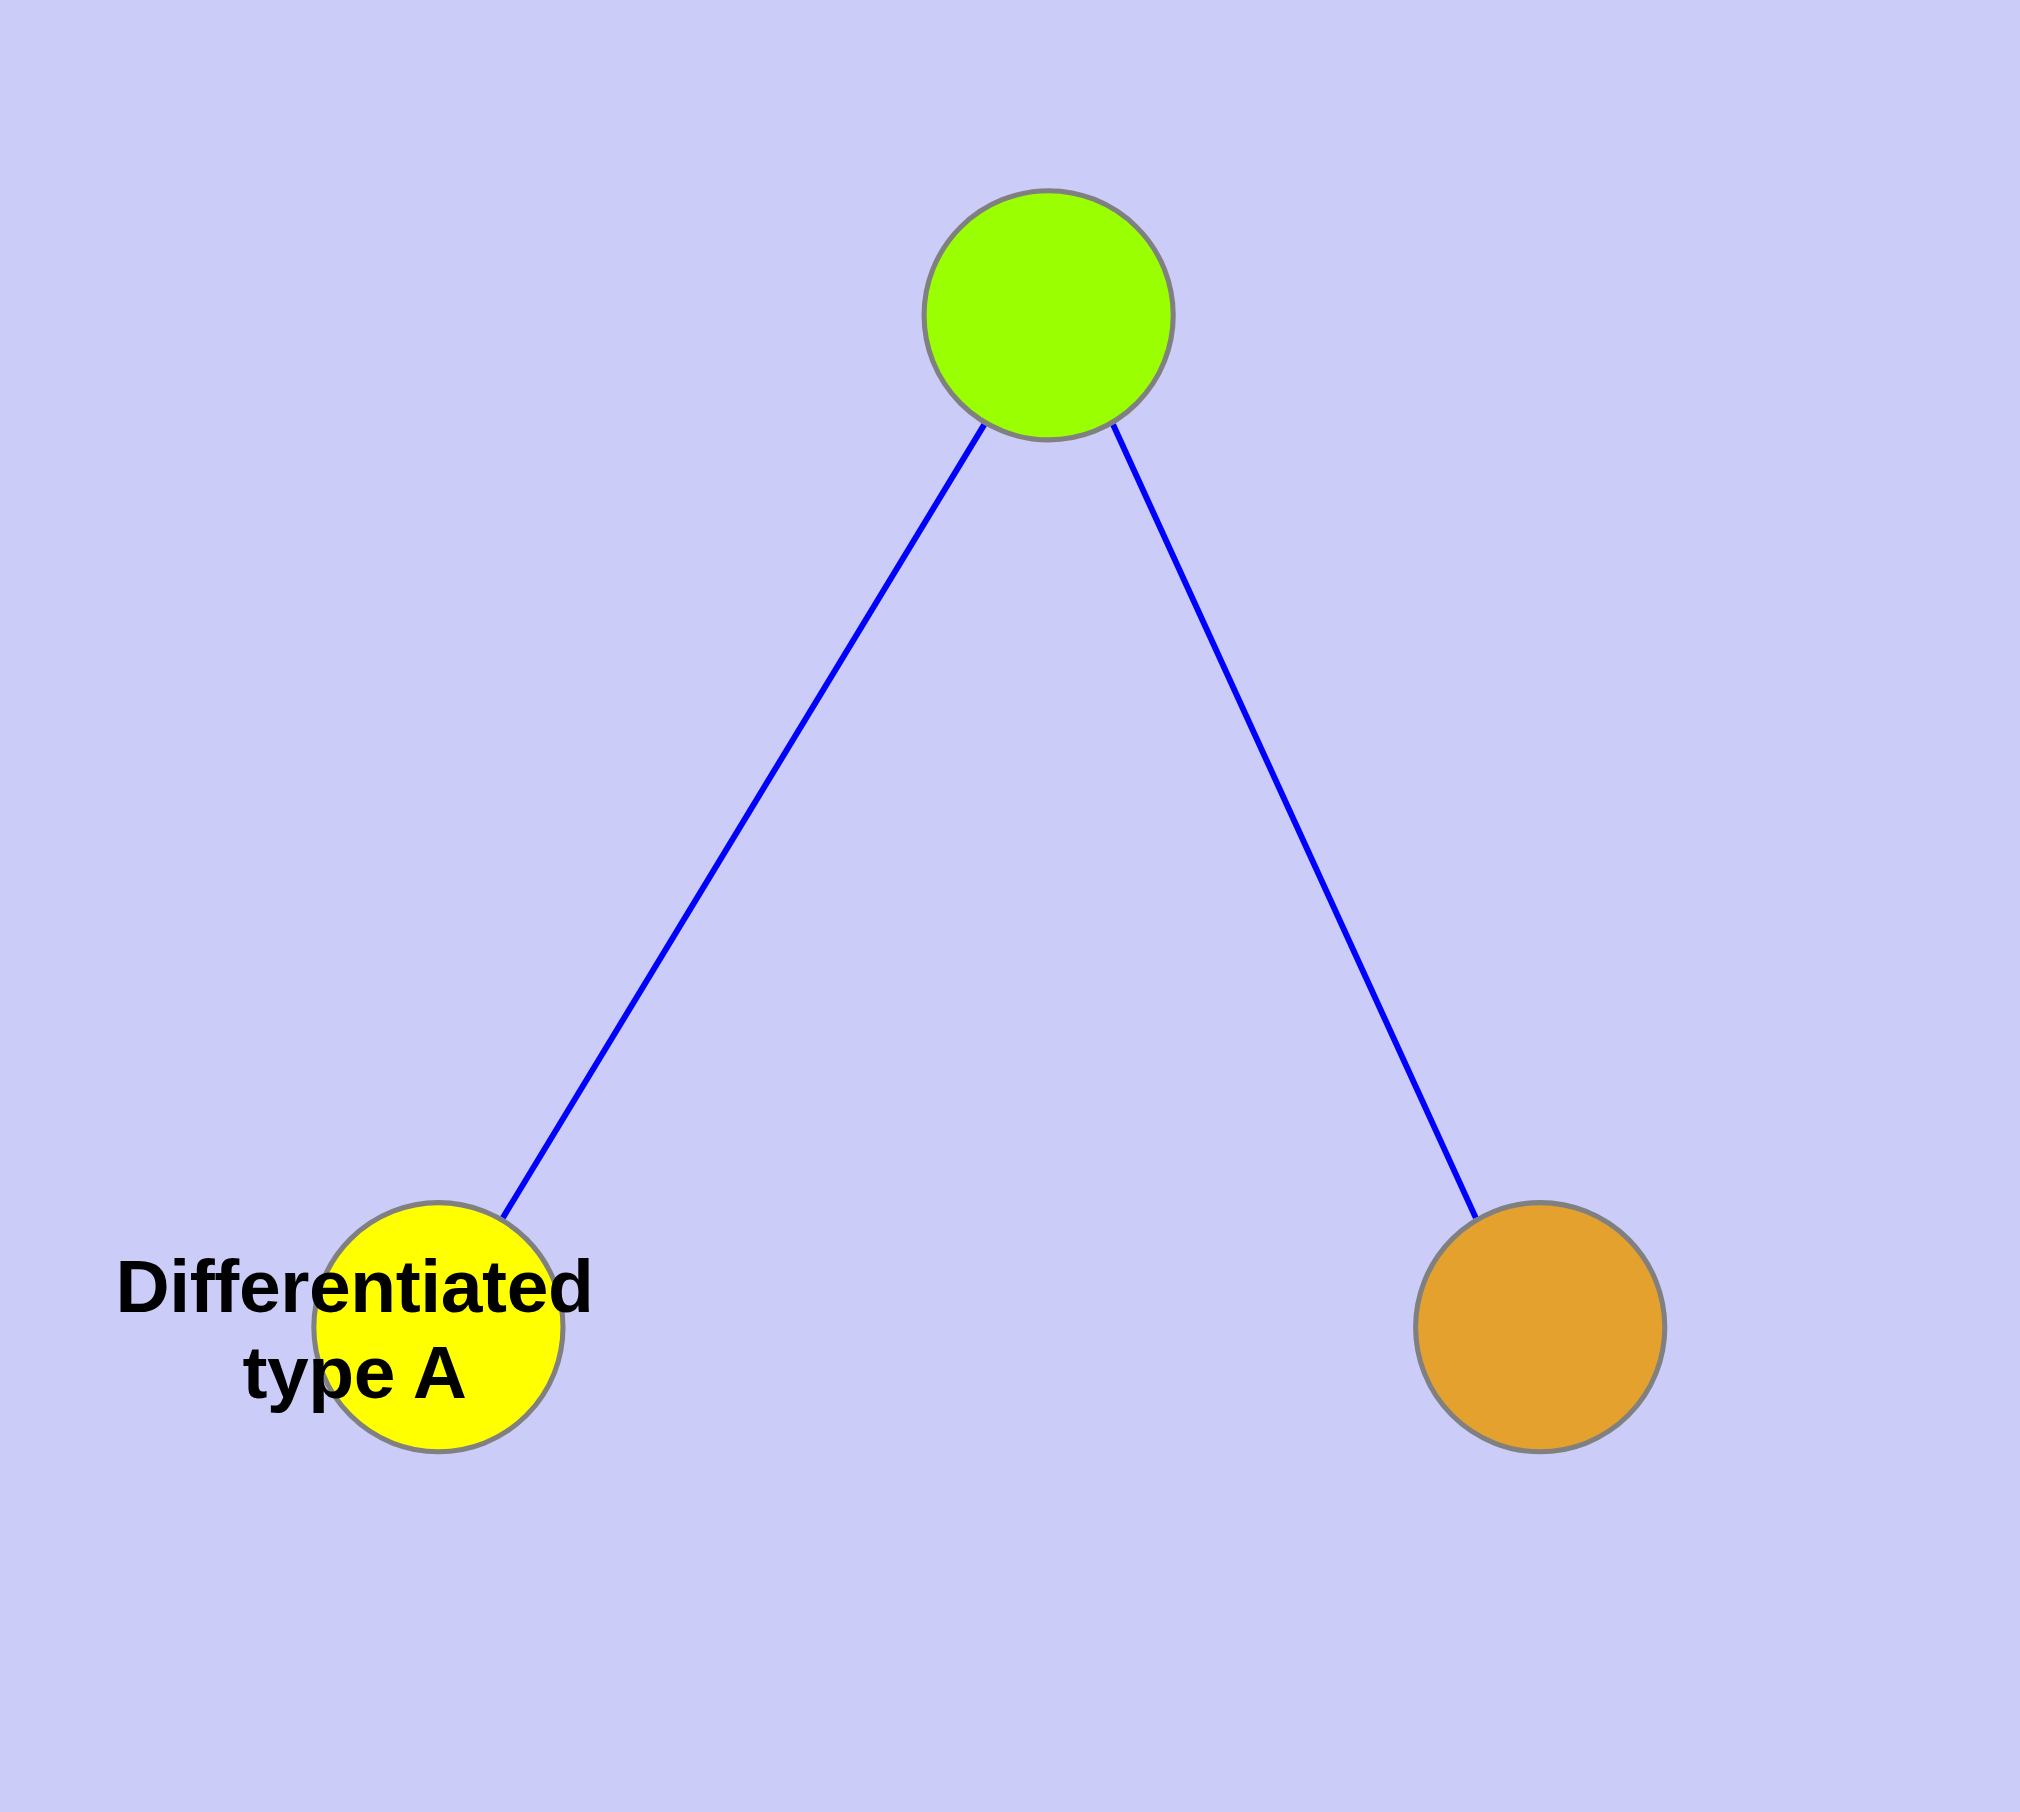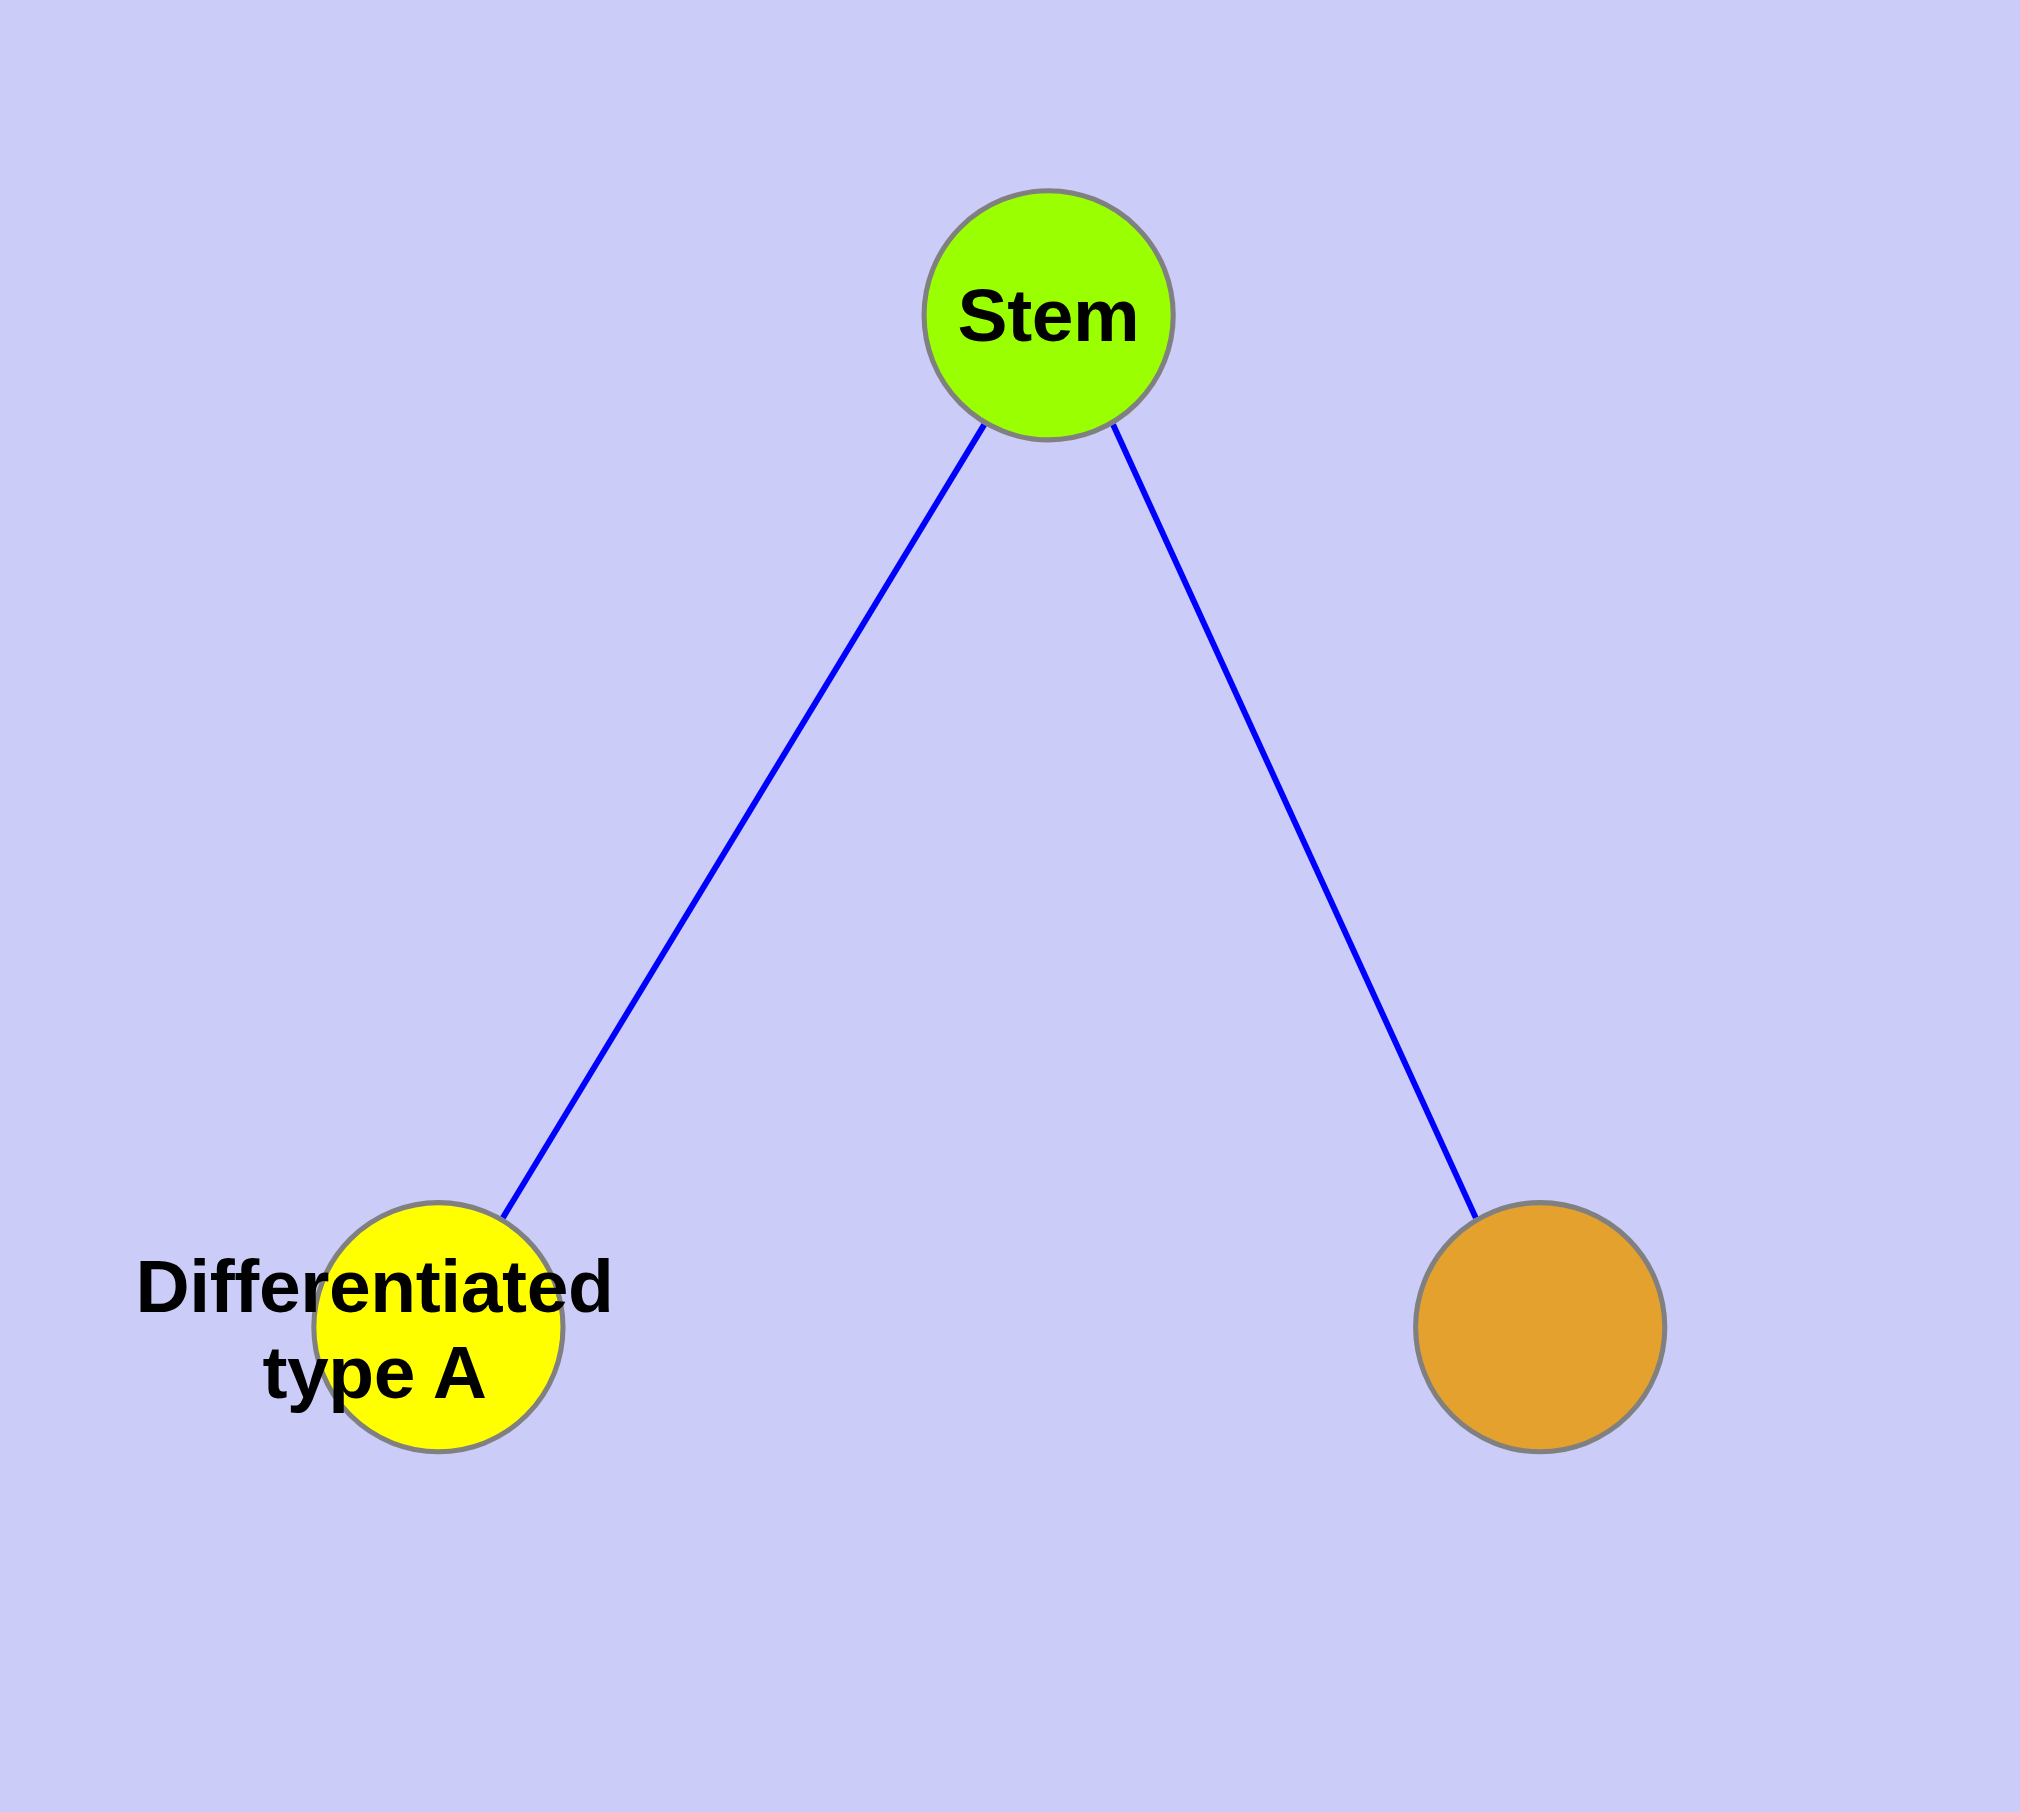--- a/index.html
+++ b/index.html
@@ -33,21 +33,21 @@
     white-space: pre;
     pointer-events: none;
     letter-spacing: -0.4px;
   }
   #label-stem {
     left: 794px;
     top: 273px;
     width: 509px;
   }
   #label-diffa {
-    left: 120px;
+    left: 100px;
     top: 1244px;
     width: 509px;
   }
   #label-diffb {
     left: 1209px;
     top: 1244px;
     width: 509px;
   }
 </style>
 </head>
@@ -61,20 +61,19 @@
 
     <line x1="1313" y1="501" x2="1741" y2="1437" stroke="#0000ff" stroke-width="7"></line>
 
     <circle cx="1237" cy="372" r="147" fill="#9aff00" stroke="#808080" stroke-width="6"></circle>
 
     <circle cx="517" cy="1566" r="147" fill="#ffff00" stroke="#808080" stroke-width="6"></circle>
 
     <circle cx="1817" cy="1566" r="147" fill="#e5a12e" stroke="#808080" stroke-width="6"></circle>
   </svg>
 
-  <div class="node-label" id="label-stem">Stem</div>
 
   <div class="node-label" id="label-diffa"><span>Differentiated</span>
 <span>type A</span></div>
 
 
 </div>
 
 
 </body></html>

